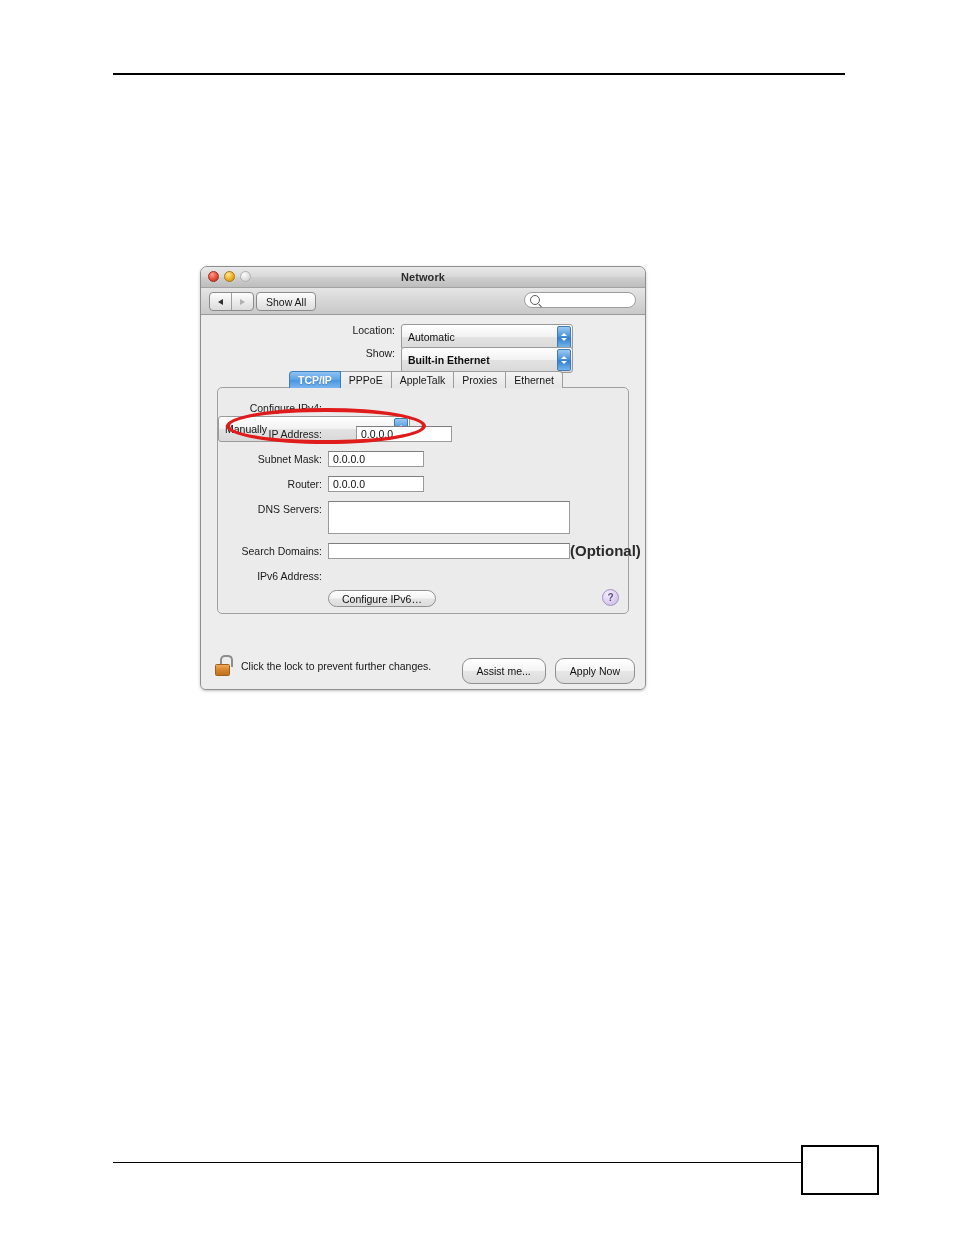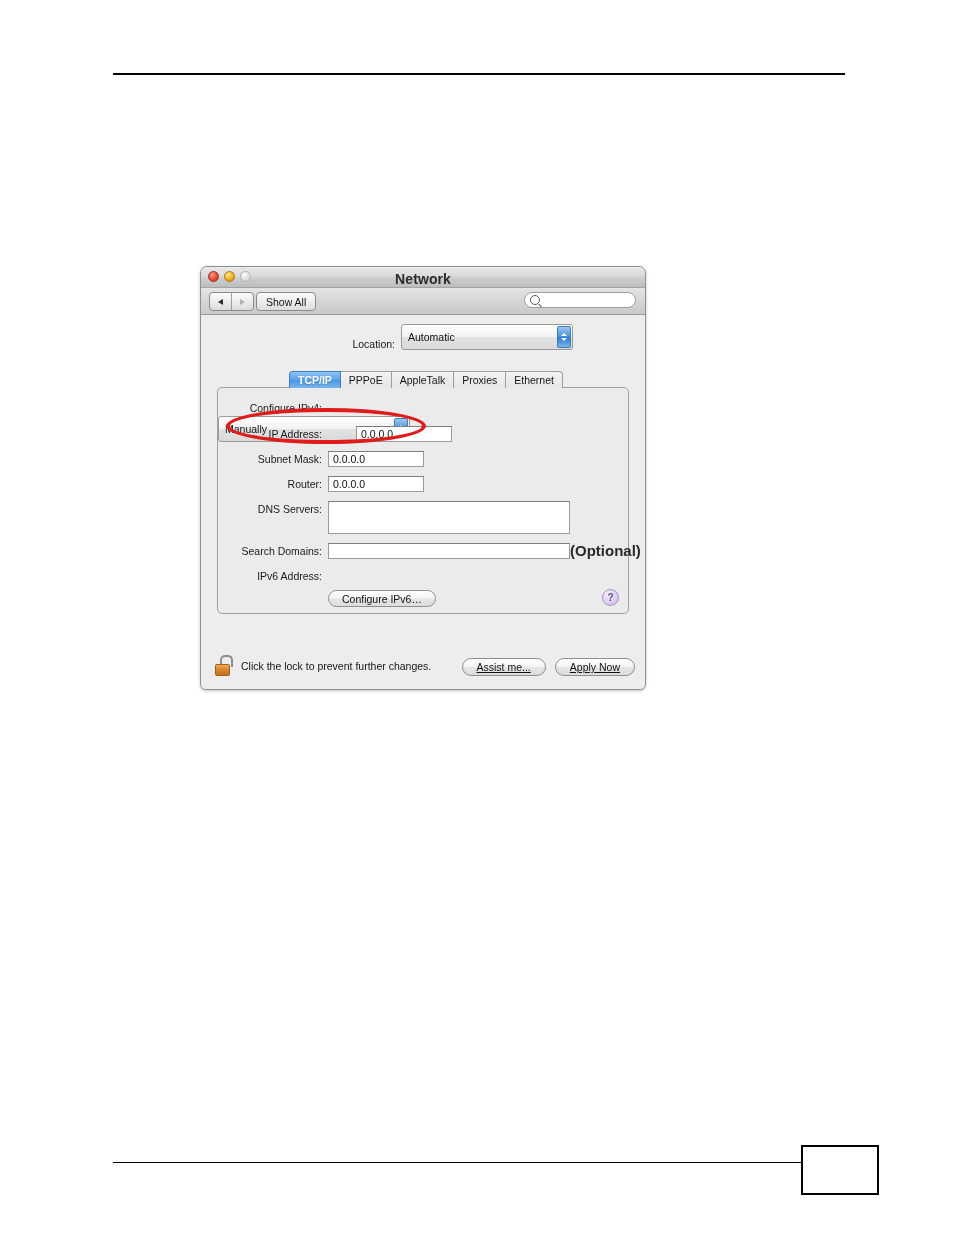--- a/index.html
+++ b/index.html
@@ -69,21 +69,21 @@
   .titlebar {
     position: relative;
     height: 20px;
     background: linear-gradient(to bottom, #e9e9e9 0%, #d8d8d8 48%, #cfcfcf 52%, #bdbdbd 100%);
     border-bottom: 1px solid #a3a3a3;
   }
   .title-text {
     position: absolute;
     left: 0; right: 0; top: 4px;
     text-align: center;
-    font-size: 14px;
+    font-size: 11px;
     font-weight: bold;
     color: #2b2b2b;
     letter-spacing: 0.1px;
   }
   .lights {
     position: absolute;
     left: 7px;
     top: 4px;
     display: flex;
     gap: 5px;
@@ -200,21 +200,21 @@
   .winbody {
     position: relative;
     height: calc(100% - 47px);
     background: #ededed;
   }
 
   
   .poprow {
     position: absolute;
     display: flex;
-    align-items: flex-end;
+    align-items: flex-start;
   }
   .poprow.location { left: 0; right: 0; top: 9px; justify-content: center; }
   .poprow.show     { left: 0; right: 0; top: 32px; justify-content: center; }
   .poplabel {
     width: 122px;
     text-align: right;
     padding-right: 6px;
     font-size: 10.5px;
     color: #1a1a1a;
   }
@@ -429,21 +429,21 @@
     font-size: 10.5px;
     color: #161616;
   }
   .bottom-buttons {
     position: absolute;
     right: 10px;
     top: 12px;
     display: flex;
     gap: 9px;
   }
-  .bottom-buttons .pillbtn { height: 18px; padding: 0 14px; text-decoration: underline; }
+  .bottom-buttons .pillbtn { height: 26px; padding: 0 14px; }
 
   
   .annot-ellipse {
     position: absolute;
     left: 226px;
     top: 408px;
     width: 200px;
     height: 36px;
     border: 4px solid #e01b1b;
     border-radius: 50%;
@@ -492,20 +492,30 @@
       <div class="poplabel">Location:</div>
       <div class="popup">
         <span class="pval">Automatic</span>
         <span class="stepper">
           <span class="up"></span>
           <span class="dn"></span>
         </span>
       </div>
     </div>
 
+    <div class="poprow show">
+      <div class="poplabel">Show:</div>
+      <div class="popup bold">
+        <span class="pval">Built-in Ethernet</span>
+        <span class="stepper">
+          <span class="up"></span>
+          <span class="dn"></span>
+        </span>
+      </div>
+    </div>
 
     <div class="tabbar">
       <div class="tab active">TCP/IP</div>
       <div class="tab">PPPoE</div>
       <div class="tab">AppleTalk</div>
       <div class="tab">Proxies</div>
       <div class="tab">Ethernet</div>
     </div>
 
     <div class="tabpanel">

